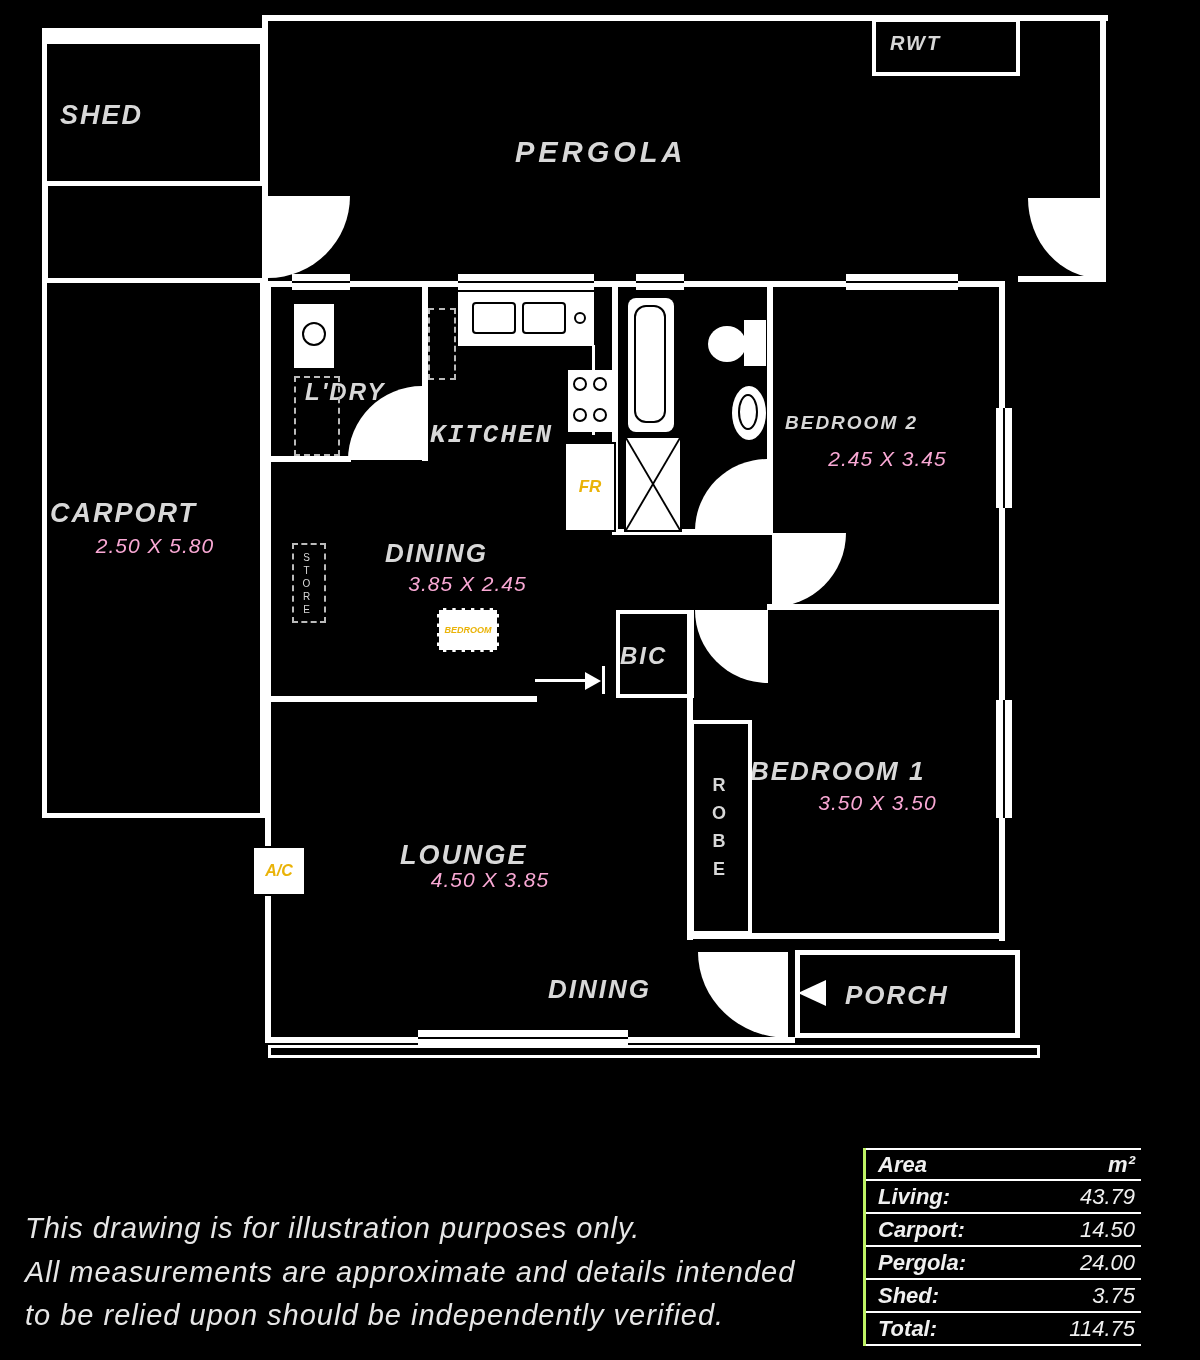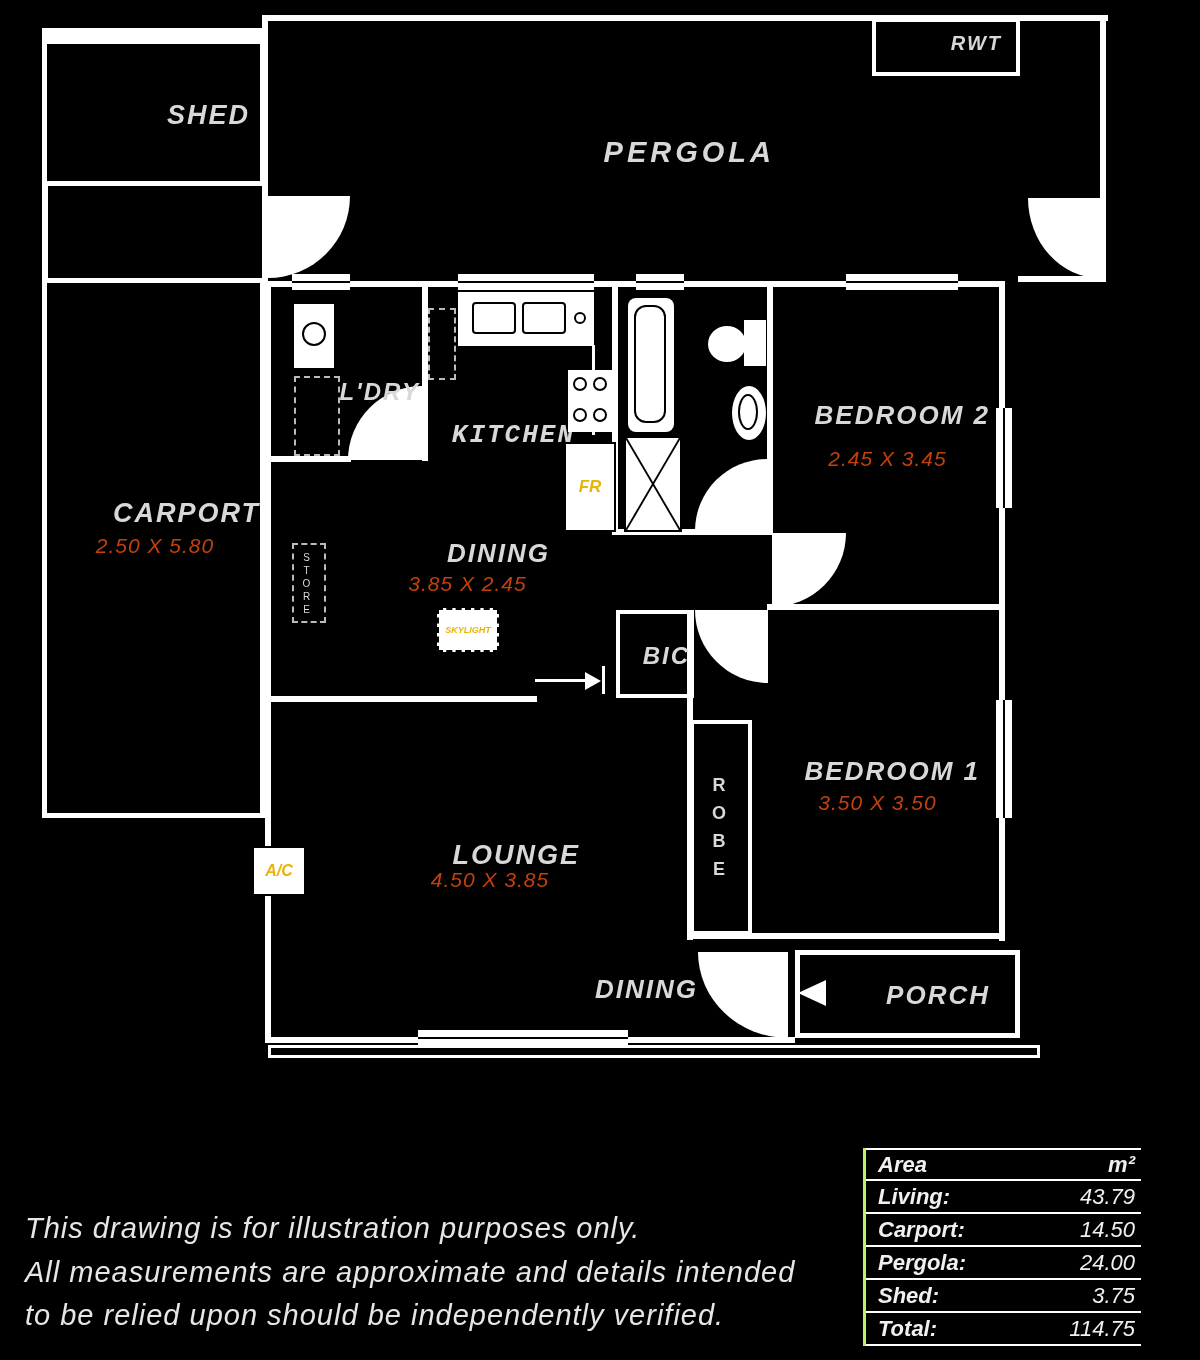--- a/index.html
+++ b/index.html
@@ -22,22 +22,22 @@
   .win-v { position:absolute; width:16px; background:#fff; }
   .win-v::after { content:""; position:absolute; top:0; bottom:0; left:7px; width:2px; background:#000; }
 
   
   .fixture { position:absolute; background:#fff; }
   .dashedbox { position:absolute; border:2px dashed #bbb; background:transparent; }
   .inner { position:absolute; border:2px solid #000; background:#fff; }
 
   
   .label { position:absolute; color:#d8d8d8; font-style:italic; font-weight:bold;
-           text-align:right; letter-spacing:2px; white-space:nowrap; }
-  .dims  { position:absolute; color:#c2410c; font-style:italic; font-weight:normal;
+           text-align:left; letter-spacing:2px; white-space:nowrap; }
+  .dims  { position:absolute; color:#f9a8d4; font-style:italic; font-weight:normal;
            text-align:center; letter-spacing:1px; white-space:nowrap; }
   .blacktext { position:absolute; color:#eab308; font-weight:bold; text-align:center;
                display:flex; align-items:center; justify-content:center; }
   .vtext { position:absolute; color:#d8d8d8; font-weight:bold;
            writing-mode:vertical-rl; text-orientation:upright; text-align:center; }
 
   
   .disc { position:absolute; left:25px; width:840px; color:#e6e6e6;
           font-style:italic; font-size:29px; letter-spacing:1px; white-space:nowrap; }
 
@@ -111,42 +111,42 @@
   <div class="door" style="left:772px;top:533px;width:74px;height:74px;border-radius:0 0 100% 0;"></div>
   <div class="door" style="left:695px;top:610px;width:73px;height:73px;border-radius:0 0 0 100%;"></div>
   <div class="door" style="left:698px;top:952px;width:90px;height:86px;border-radius:0 0 0 100%;"></div>
 
   <div class="label" style="left:305px;top:378px;width:115px;font-size:24px;">L'DRY</div>
   <div class="label" style="left:430px;top:420px;width:145px;font-size:26px;font-family:Liberation Mono, monospace;">KITCHEN</div>
 
   <div class="label" style="left:385px;top:538px;width:165px;font-size:26px;">DINING</div>
   <div class="dims" style="left:385px;top:572px;width:165px;font-size:21px;">3.85 X 2.45</div>
 
-  <div class="label" style="left:785px;top:400px;width:205px;font-size:26px;">BEDROOM 2</div>
+  <div class="label" style="left:785px;top:412px;width:205px;font-size:19px;">BEDROOM 2</div>
   <div class="dims" style="left:785px;top:447px;width:205px;font-size:21px;">2.45 X 3.45</div>
 
-  <div class="label" style="left:775px;top:756px;width:205px;font-size:26px;">BEDROOM 1</div>
+  <div class="label" style="left:750px;top:756px;width:205px;font-size:26px;">BEDROOM 1</div>
   <div class="dims" style="left:775px;top:791px;width:205px;font-size:21px;">3.50 X 3.50</div>
 
   <div class="label" style="left:400px;top:840px;width:180px;font-size:27px;">LOUNGE</div>
   <div class="dims" style="left:400px;top:868px;width:180px;font-size:21px;">4.50 X 3.85</div>
 
   <div class="label" style="left:548px;top:974px;width:150px;font-size:26px;">DINING</div>
 
   <div class="rectwall" style="left:616px;top:610px;width:78px;height:88px;border-width:4px;"></div>
   <div class="label" style="left:620px;top:642px;width:70px;font-size:24px;">BIC</div>
 
   <div class="rectwall" style="left:690px;top:720px;width:62px;height:215px;border-width:4px;"></div>
   <div class="vtext" style="left:708px;top:756px;height:150px;font-size:18px;letter-spacing:8px;">ROBE</div>
 
   <div class="dashedbox" style="left:292px;top:543px;width:34px;height:80px;"></div>
   <div class="vtext" style="left:301px;top:549px;height:70px;font-size:10px;letter-spacing:2px;font-weight:normal;">STORE</div>
 
   <div class="fixture" style="left:437px;top:608px;width:62px;height:44px;border:2px dashed #000;"></div>
-  <div class="blacktext" style="left:437px;top:608px;width:62px;height:44px;font-size:9px;font-style:italic;">SKYLIGHT</div>
+  <div class="blacktext" style="left:437px;top:608px;width:62px;height:44px;font-size:9px;font-style:italic;">BEDROOM</div>
 
   <div style="position:absolute;left:535px;top:679px;width:52px;height:3px;background:#fff;"></div>
   <div style="position:absolute;left:585px;top:672px;width:0;height:0;border-top:9px solid transparent;border-bottom:9px solid transparent;border-left:16px solid #fff;"></div>
   <div style="position:absolute;left:602px;top:666px;width:3px;height:28px;background:#fff;"></div>
 
   <div class="fixture" style="left:294px;top:304px;width:40px;height:64px;">
     <div class="inner" style="left:8px;top:18px;width:24px;height:24px;border-radius:50%;"></div>
   </div>
 
   <div class="dashedbox" style="left:294px;top:376px;width:46px;height:80px;"></div>

